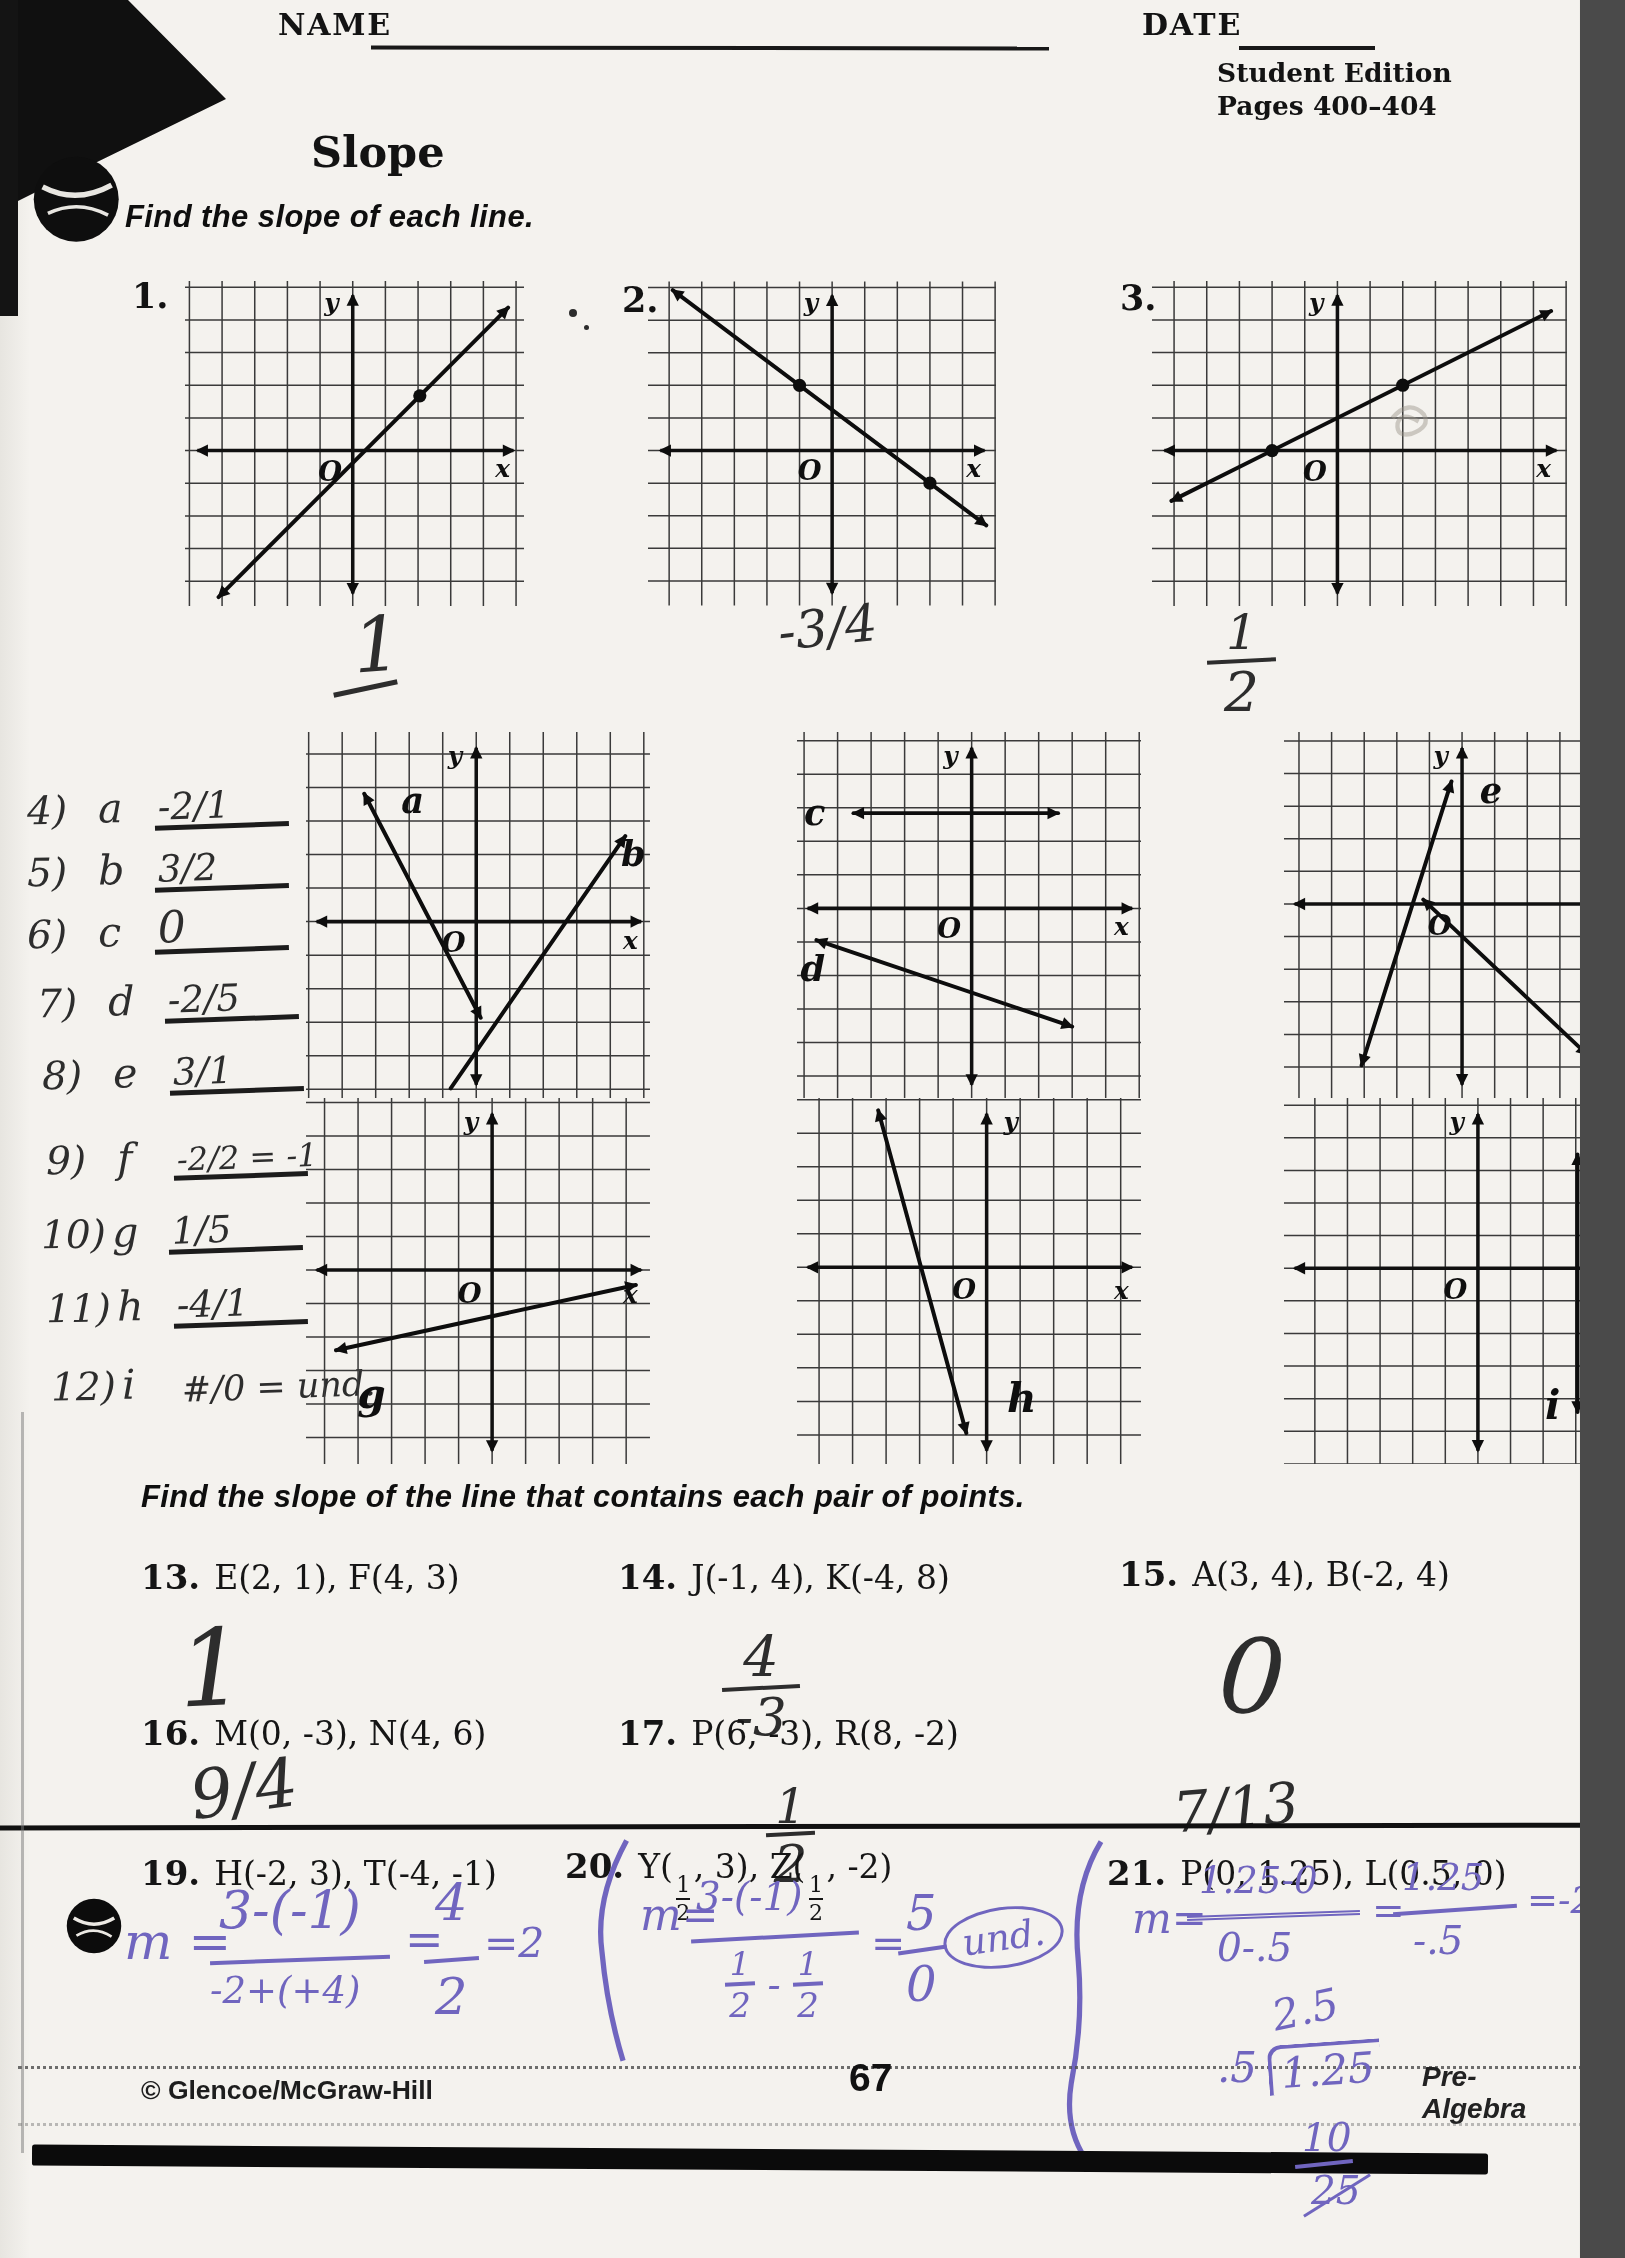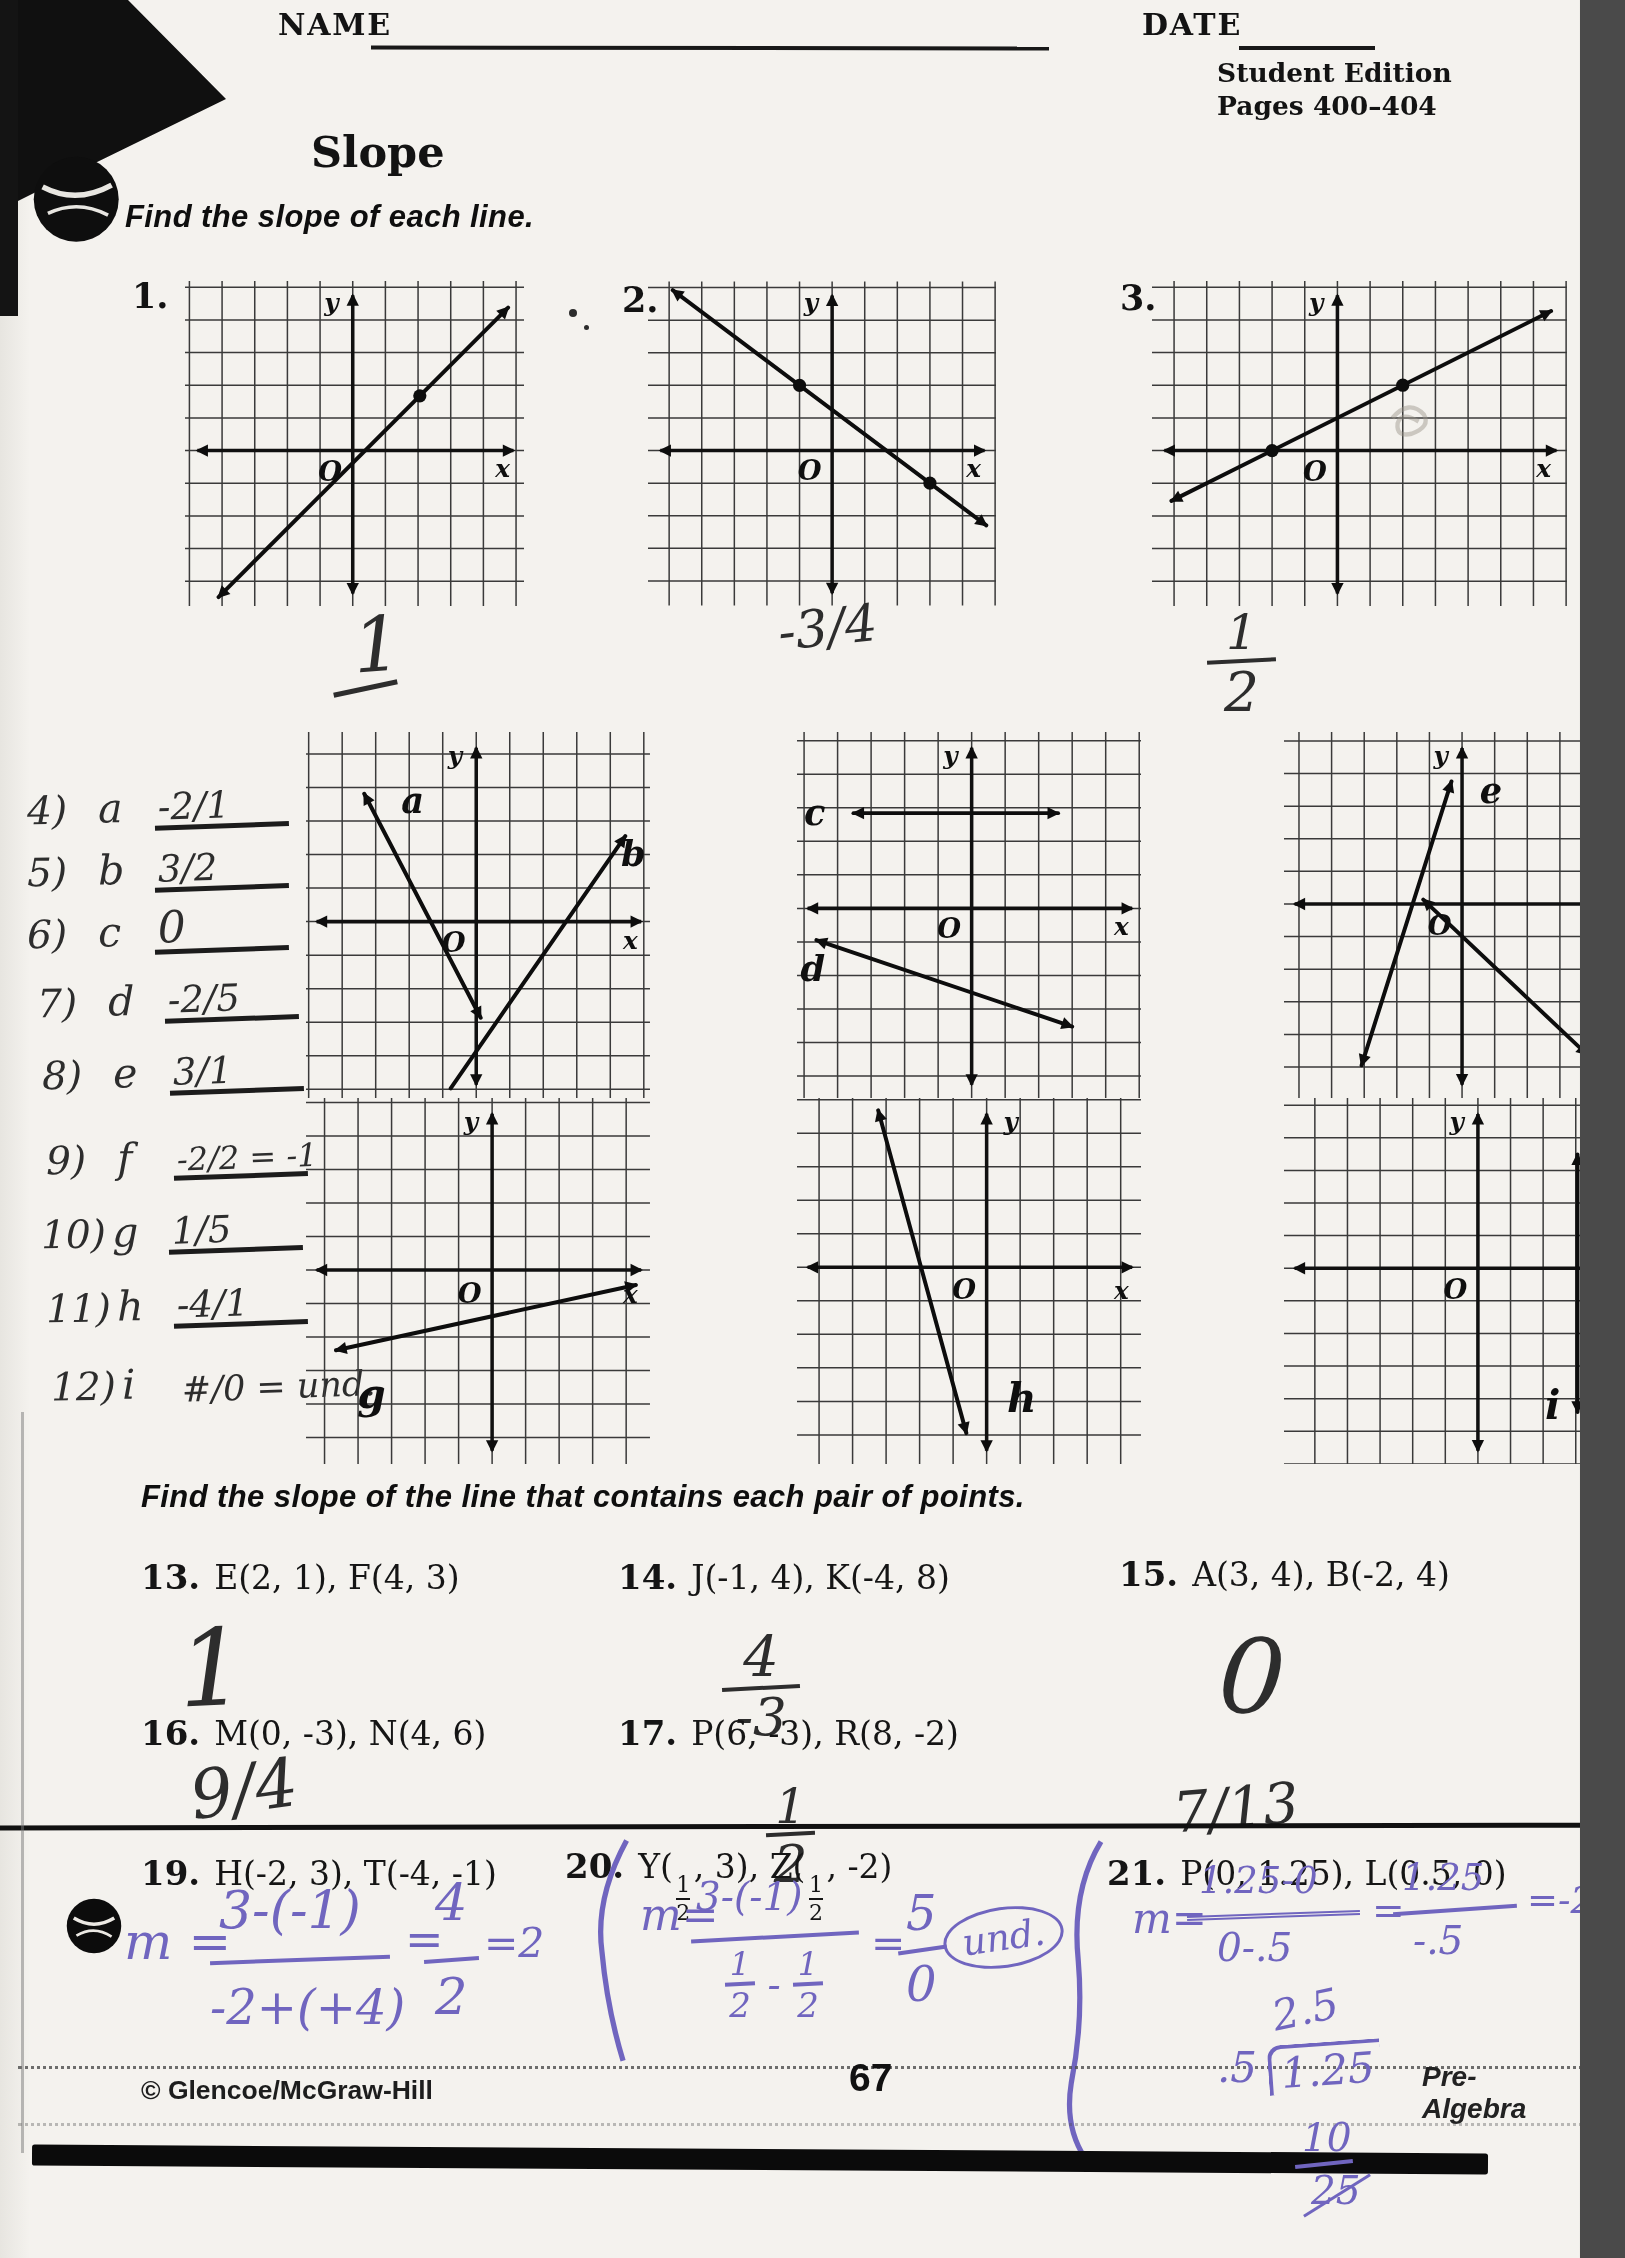--- a/index.html
+++ b/index.html
@@ -314,21 +314,21 @@
       </span><span>, -2)</span>
   </div>
   <div class="abs prob" style="left:1107px;top:1853px">
     <b>21.</b><span>P(0, 1.25), L(0.5, 0)</span>
   </div>
 
   <div class="abs" style="left:124px;top:1877px;width:415px;height:176px">
     <span class="abs ink" style="left:0;top:39px;font-size:51px">m =</span>
     <span class="abs ink" style="left:95px;top:7px;font-size:52px">3-(-1)</span>
     <span class="abs" style="left:86px;top:81px;width:180px;border-top:4.4px solid #7065bf;transform:rotate(-2deg)"></span>
-    <span class="abs ink" style="left:86px;top:106px;font-size:48px">-2+(+4)</span>
+    <span class="abs ink" style="left:86px;top:95px;font-size:37px">-2+(+4)</span>
     <span class="abs ink" style="left:281px;top:39px;font-size:46px">=</span>
     <span class="abs ink" style="left:311px;top:0;font-size:51px">4</span>
     <span class="abs" style="left:300px;top:81px;width:55px;border-top:4.4px solid #7065bf;transform:rotate(-4deg)"></span>
     <span class="abs ink" style="left:311px;top:94px;font-size:51px">2</span>
     <span class="abs ink" style="left:360px;top:46px;font-size:41px">=2</span>
   </div>
 
   <svg class="abs" style="left:593px;top:1837px" width="39" height="229" viewBox="0 0 44 260">
     <path d="M38,4 Q2,70 10,130 Q16,195 34,254" stroke="#7065bf" stroke-width="6" fill="none"></path>
   </svg>

